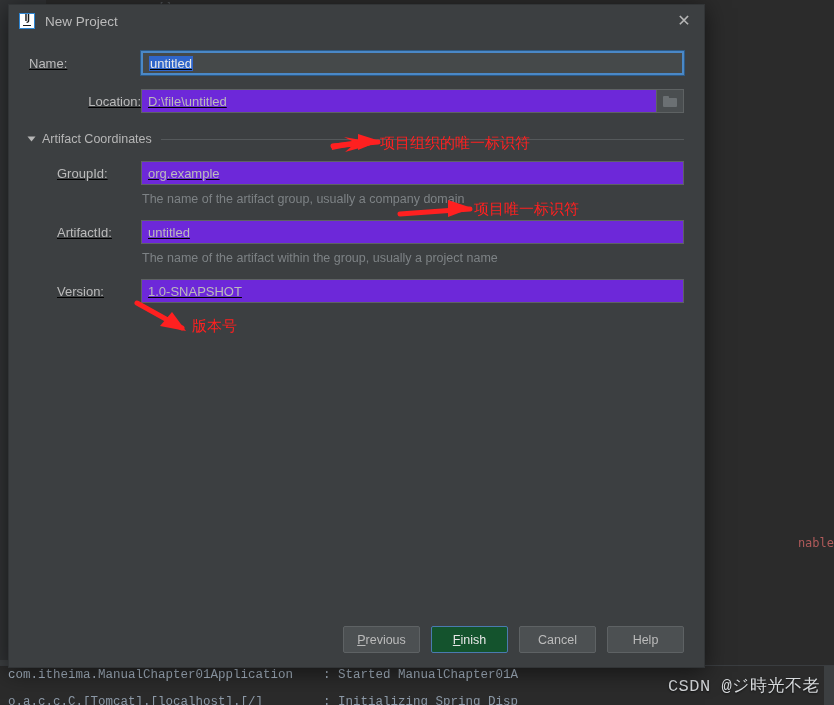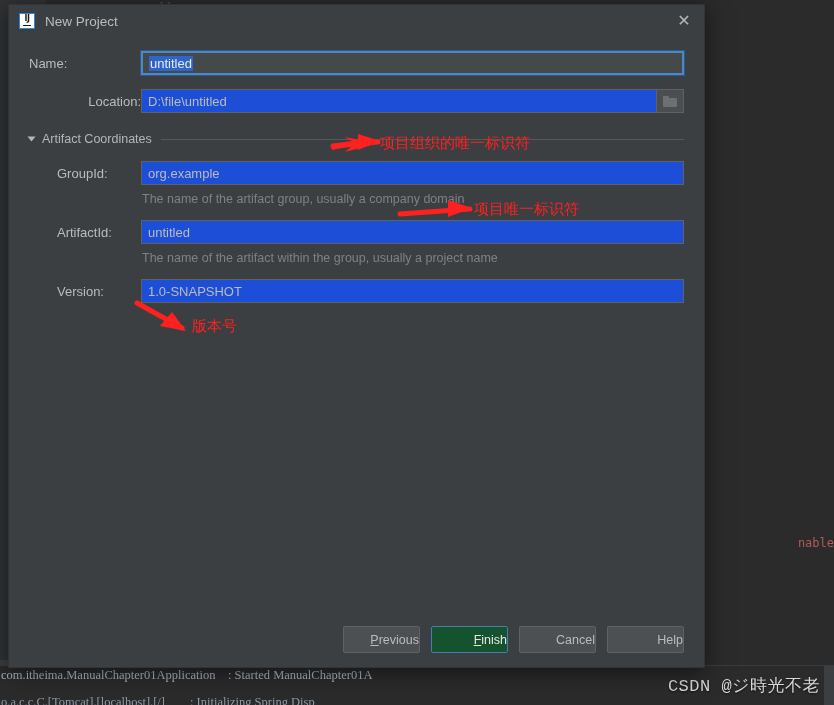--- a/index.html
+++ b/index.html
@@ -28,23 +28,23 @@
   }
   .ide-bluemarks{position:absolute;left:26px;top:560px;width:4px;height:140px;}
   .ide-bluemarks i{display:block;width:3px;height:9px;background:#4a5a78;margin-bottom:15px;}
 
   
   .console{
     position:absolute;left:0;bottom:0;width:834px;height:39px;
     background:#2b2b2b;border-top:1px solid #3a3d40;overflow:hidden;
   }
   .console-line{
-    font-family:Liberation Serif, serif;
+    font-family:Liberation Mono, monospace;
     font-size:12.5px;color:#a9b7c6;white-space:pre;
-    padding-left:1px;line-height:19px;
+    padding-left:8px;line-height:19px;
   }
   .console-line.dim{color:#8d9aa8;margin-top:8px;}
   .console-scroll{
     position:absolute;right:0;top:0;width:10px;height:39px;background:#3c3f41;
   }
   .console-tabstrip{
     position:absolute;left:0;bottom:39px;width:572px;height:6px;background:#3c3f41;
   }
   .watermark{
     position:absolute;right:14px;bottom:8px;
@@ -82,34 +82,34 @@
   }
   .dlg-title{font-size:13.5px;color:#bbbbbb;}
   .close-btn{
     position:absolute;right:10px;top:6px;width:20px;height:20px;
     color:#b6b6b6;font-size:16px;line-height:20px;text-align:center;
     cursor:default;font-family:"DejaVu Sans","Liberation Sans",sans-serif;
   }
 
   
   .form{position:relative;padding:0 20px;}
-  .row{position:relative;display:flex;align-items:center;margin-top:14px;}
+  .row{position:relative;display:flex;align-items:center;margin-top:14px;text-decoration:underline;}
   .row-label{
     font-size:13px;color:#bbbbbb;text-align:left;
     flex:0 0 auto;
   }
   .lbl-name{width:112px;}
   .lbl-loc{width:112px;text-align:right;}
   .lbl-group{width:112px;padding-left:28px;box-sizing:border-box;}
   .lbl-art{width:112px;padding-left:28px;box-sizing:border-box;}
   .lbl-ver{width:112px;padding-left:28px;box-sizing:border-box;}
 
   .field{
     flex:1 1 auto;height:24px;
-    background:#1d4ed8;border:1px solid #5e6263;box-sizing:border-box;
+    background:#6d28d9;border:1px solid #5e6263;box-sizing:border-box;
     display:flex;align-items:center;padding:0 6px;
     font-size:13px;color:#bbbbbb;
   }
   .field.focused{
     border:2px solid #4a88c7;background:#45494a;
     box-shadow:0 0 0 1px #2d5a86;
   }
   .sel{background:#2f65ca;color:#e8e8e8;padding:0 1px;}
   .field.with-browse{border-right:none;}
   .browse{
@@ -142,21 +142,21 @@
 
   
   .buttons{
     position:absolute;left:0;right:0;bottom:14px;
     display:flex;justify-content:flex-end;gap:11px;padding-right:20px;
   }
   .btn{
     min-width:77px;height:27px;box-sizing:border-box;
     background:#4c5052;border:1px solid #5e6264;border-radius:2px;
     font-size:12.5px;color:#bbbbbb;
-    display:flex;align-items:center;justify-content:flex-end;
+    display:flex;align-items:center;justify-content:center;
   }
   .btn.primary{
     background:#14532d;border:1px solid #4a7ab0;color:#e6e6e6;
   }
   .btn u{text-decoration:underline;}
 </style>
 </head>
 <body>
 
 <div id="root">

